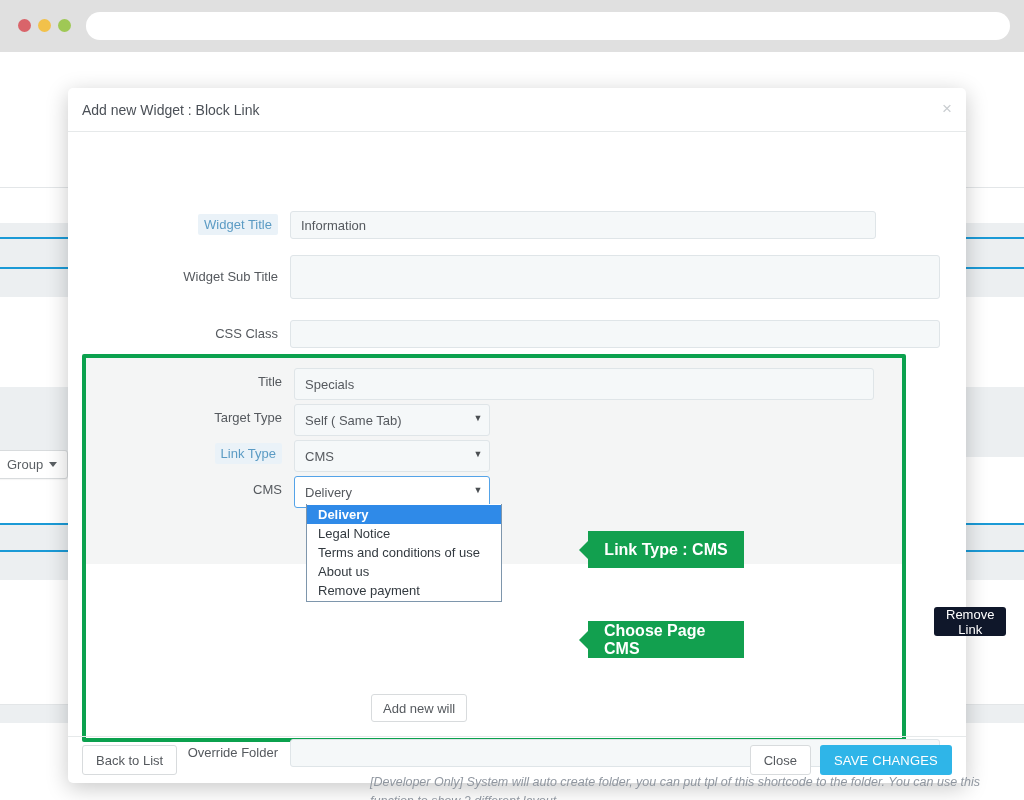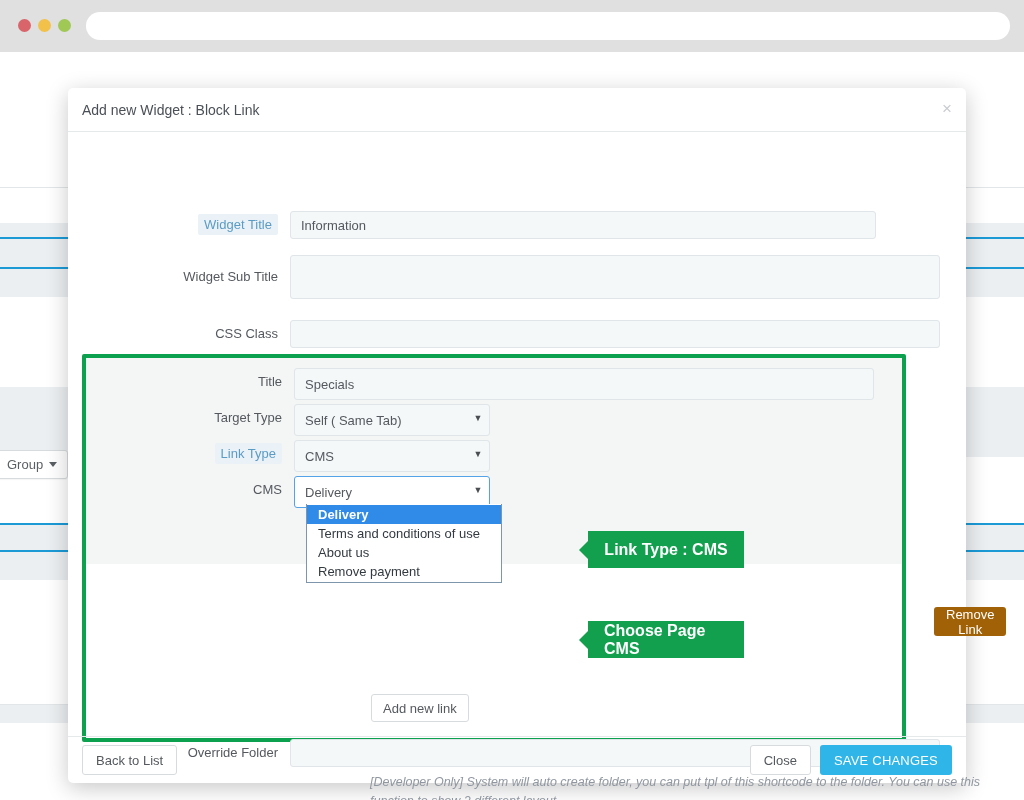--- a/index.html
+++ b/index.html
@@ -255,21 +255,21 @@
     border-bottom: 9px solid transparent;
     border-right: 9px solid #12a04f;
   }
   #callout-link-type { left: 520px; top: 399px; width: 156px; }
   #callout-choose-cms { left: 520px; top: 489px; width: 156px; }
 
   
   #remove-link-button {
     position: absolute; left: 866px; top: 475px;
     height: 29px;
-    background: #a16207;
+    background: #0f172a;
     color: #ffffff;
     border: none; border-radius: 3px;
     font-family: "Liberation Sans", sans-serif;
     font-size: 13px;
     padding: 0 12px;
     cursor: pointer;
     z-index: 30;
   }
 
   
@@ -429,29 +429,30 @@
         <div class="select-wrap">
           <input class="lb-control" type="text" readonly="" value="Delivery" style="">
           <span class="caret-box">
               <span class="caret-glyph">▼</span>
             </span>
         </div>
       </div>
 
       <div id="cms-dropdown">
         <div class="cms-option selected">Delivery</div>
+        <div class="cms-option">Legal Notice</div>
         <div class="cms-option">Terms and conditions of use</div>
         <div class="cms-option">About us</div>
         <div class="cms-option">Remove payment</div>
       </div>
     </div>
 
     <button id="remove-link-button">Remove Link</button>
 
-    <button id="add-new-link-button">Add new link</button>
+    <button id="add-new-link-button">Add new will</button>
 
     <div class="callout" id="callout-link-type">Link Type : CMS</div>
     <div class="callout" id="callout-choose-cms">Choose  Page CMS</div>
 
     <div class="form-row" id="row-override-folder">
       <div class="form-label">Override Folder</div>
       <input class="form-input" type="text" value="" style="">
     </div>
     <div id="override-help">[Developer Only] System will auto create folder, you can put tpl of this shortcode to the folder. You can use this function to show 2 different layout</div>
 

